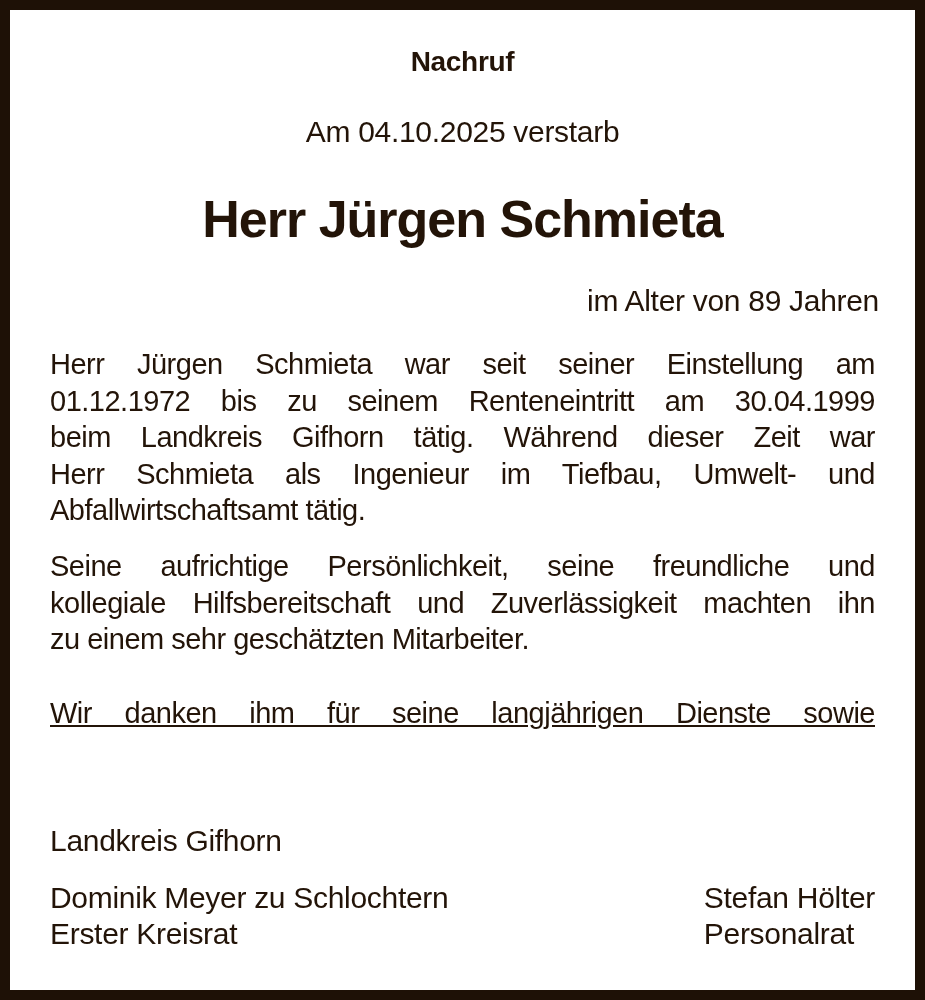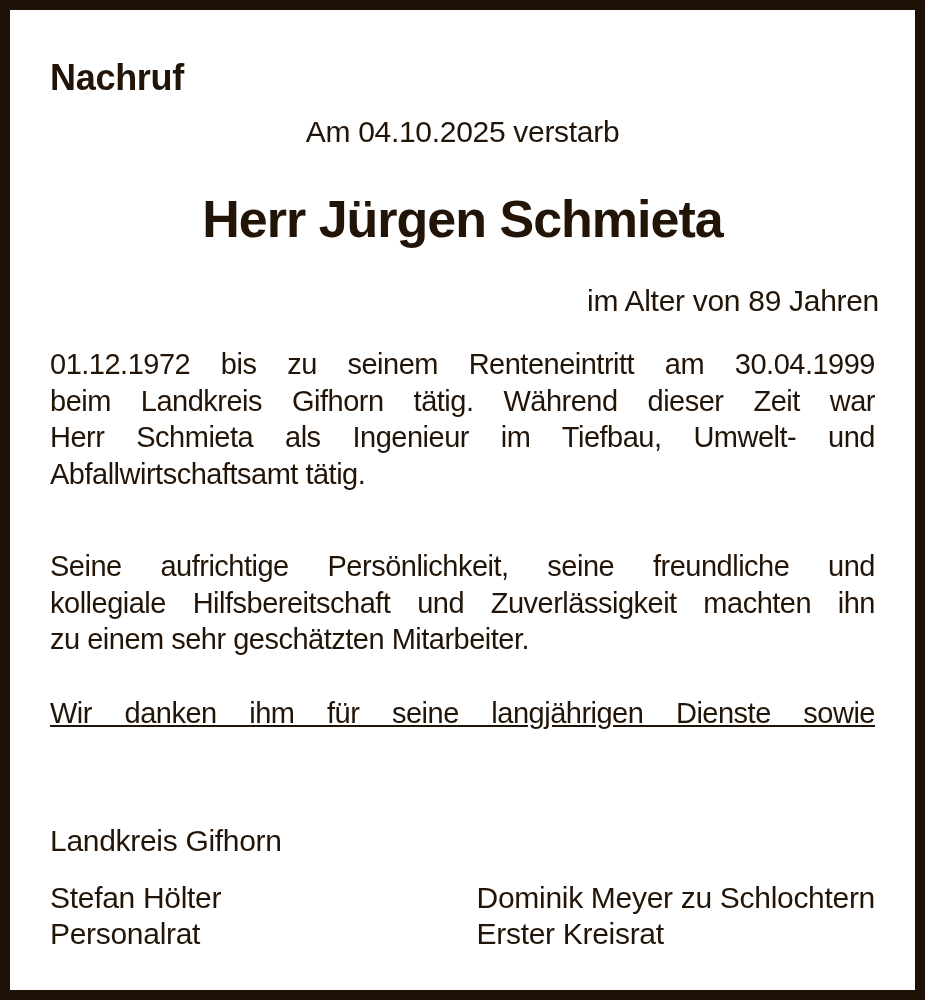--- a/index.html
+++ b/index.html
@@ -14,24 +14,24 @@
     height: 1000px;
     box-sizing: border-box;
     border: 10px solid #1e1106;
     background: #ffffff;
     color: #231408;
     overflow: hidden;
   }
   .abs { position: absolute; }
   .kicker {
     top: 34px; left: 40px; width: 825px;
-    font-size: 36px; font-weight: bold;
+    text-align: center;
+    font-size: 28px; font-weight: bold;
     line-height: 36px;
     letter-spacing: -0.3px;
-    margin-top: 16px;
   }
   .date-line {
     top: 104px; left: 40px; width: 825px;
     text-align: center;
     font-size: 30px; line-height: 36px;
     letter-spacing: -0.3px;
   }
   .deceased-name {
     top: 176px; left: 40px; width: 825px;
     text-align: center;
@@ -86,42 +86,43 @@
 
   <div class="abs kicker">Nachruf</div>
 
   <div class="abs date-line">Am 04.10.2025 verstarb</div>
 
   <div class="abs deceased-name">Herr Jürgen Schmieta</div>
 
   <div class="abs age-line">im Alter von 89 Jahren</div>
 
   <div class="abs paragraph p1">
+    <div class="jline">Herr Jürgen Schmieta war seit seiner Einstellung am</div>
     <div class="jline">01.12.1972 bis zu seinem Renteneintritt am 30.04.1999</div>
     <div class="jline">beim Landkreis Gifhorn tätig. Während dieser Zeit war</div>
     <div class="jline">Herr Schmieta als Ingenieur im Tiefbau, Umwelt- und</div>
     <div class="lline">Abfallwirtschaftsamt tätig.</div>
   </div>
 
   <div class="abs paragraph p2">
     <div class="jline">Seine aufrichtige Persönlichkeit, seine freundliche und</div>
     <div class="jline">kollegiale Hilfsbereitschaft und Zuverlässigkeit machten ihn</div>
     <div class="lline">zu einem sehr geschätzten Mitarbeiter.</div>
   </div>
 
   <div class="abs paragraph p3">
     <div class="jline">Wir danken ihm für seine langjährigen Dienste sowie</div>
   </div>
 
   <div class="abs organization">Landkreis Gifhorn</div>
 
   <div class="abs signature-row">
     <div class="signature-block">
+      <div>Dominik Meyer zu Schlochtern</div>
+      <div>Erster Kreisrat</div>
+    </div>
+    <div class="signature-block">
       <div>Stefan Hölter</div>
       <div>Personalrat</div>
-    </div>
-    <div class="signature-block">
-      <div>Dominik Meyer zu Schlochtern</div>
-      <div>Erster Kreisrat</div>
     </div>
   </div>
 
 </div>
 
 </body></html>

